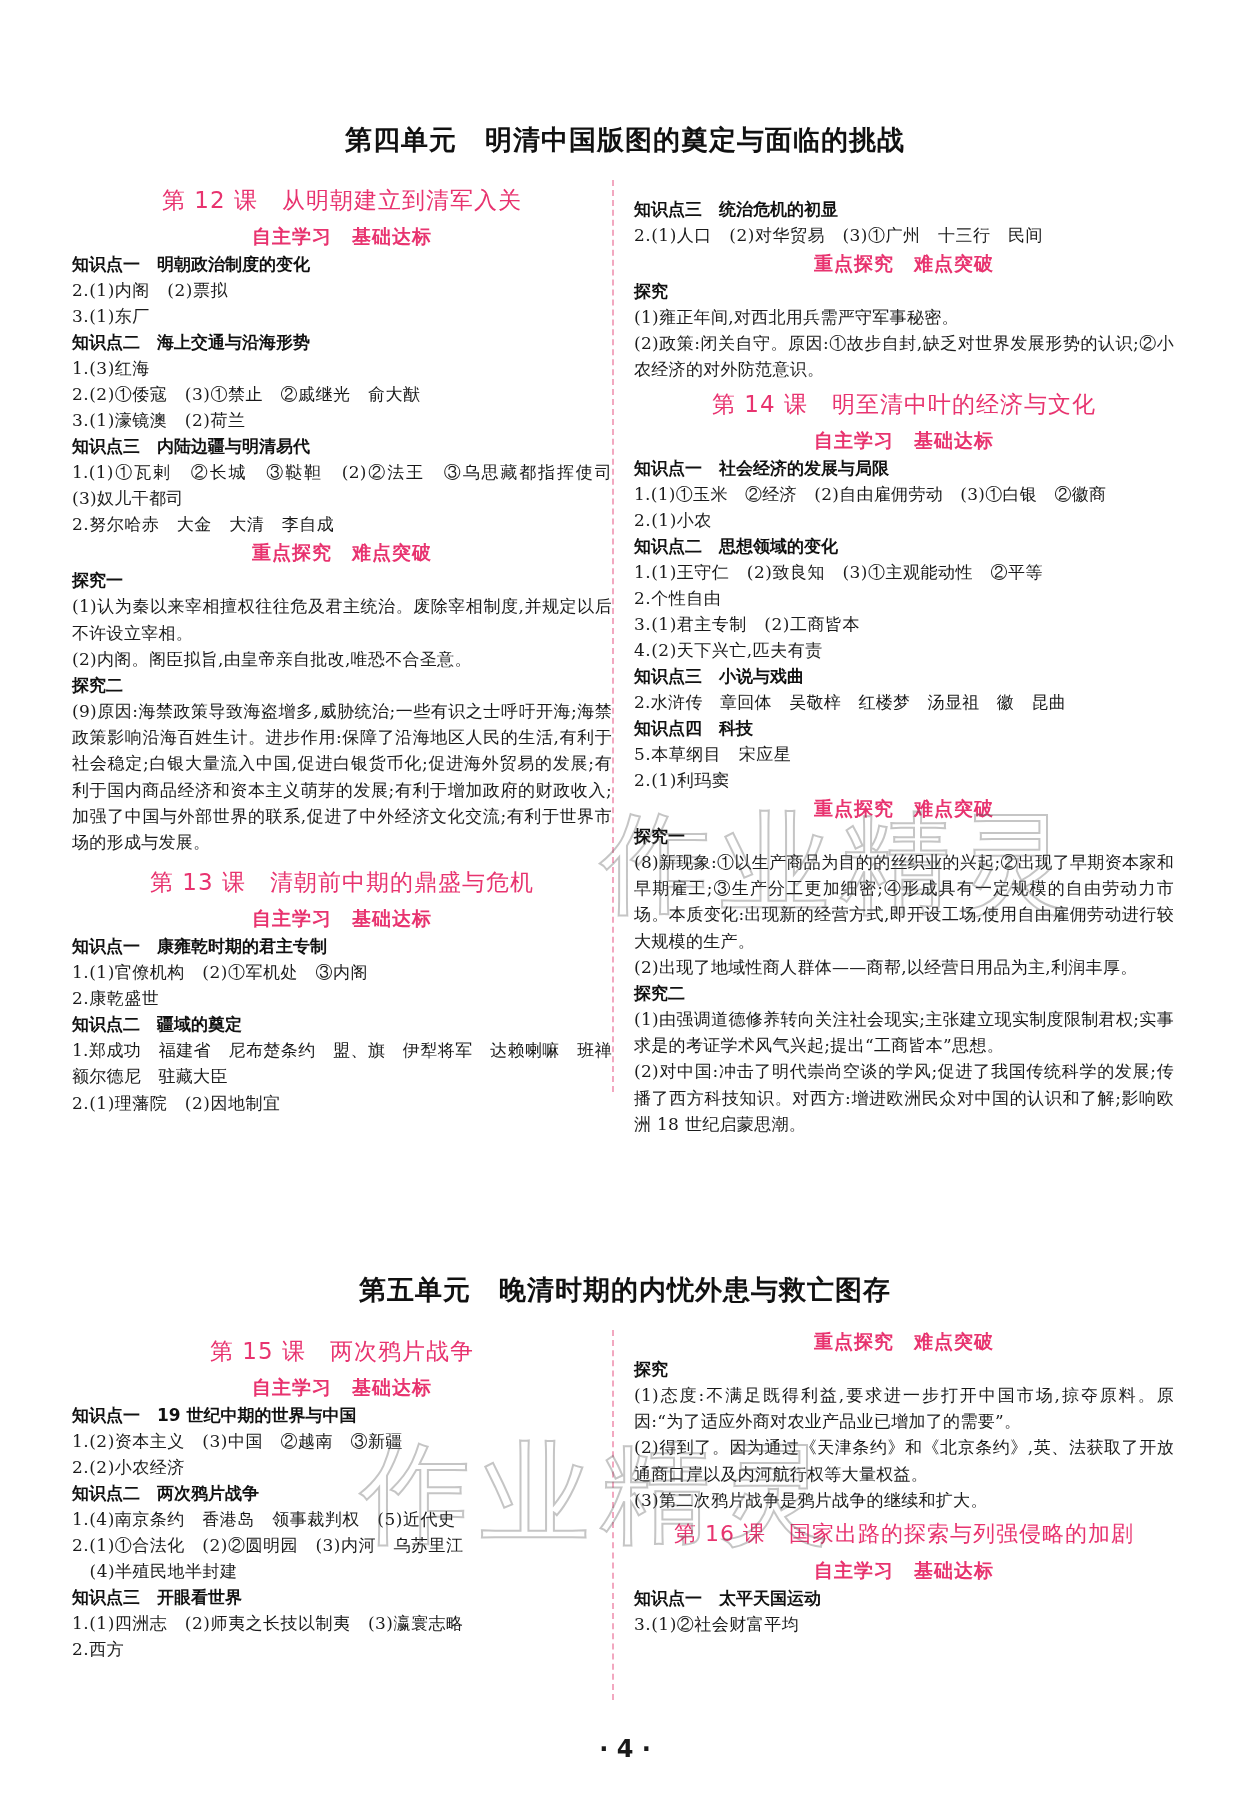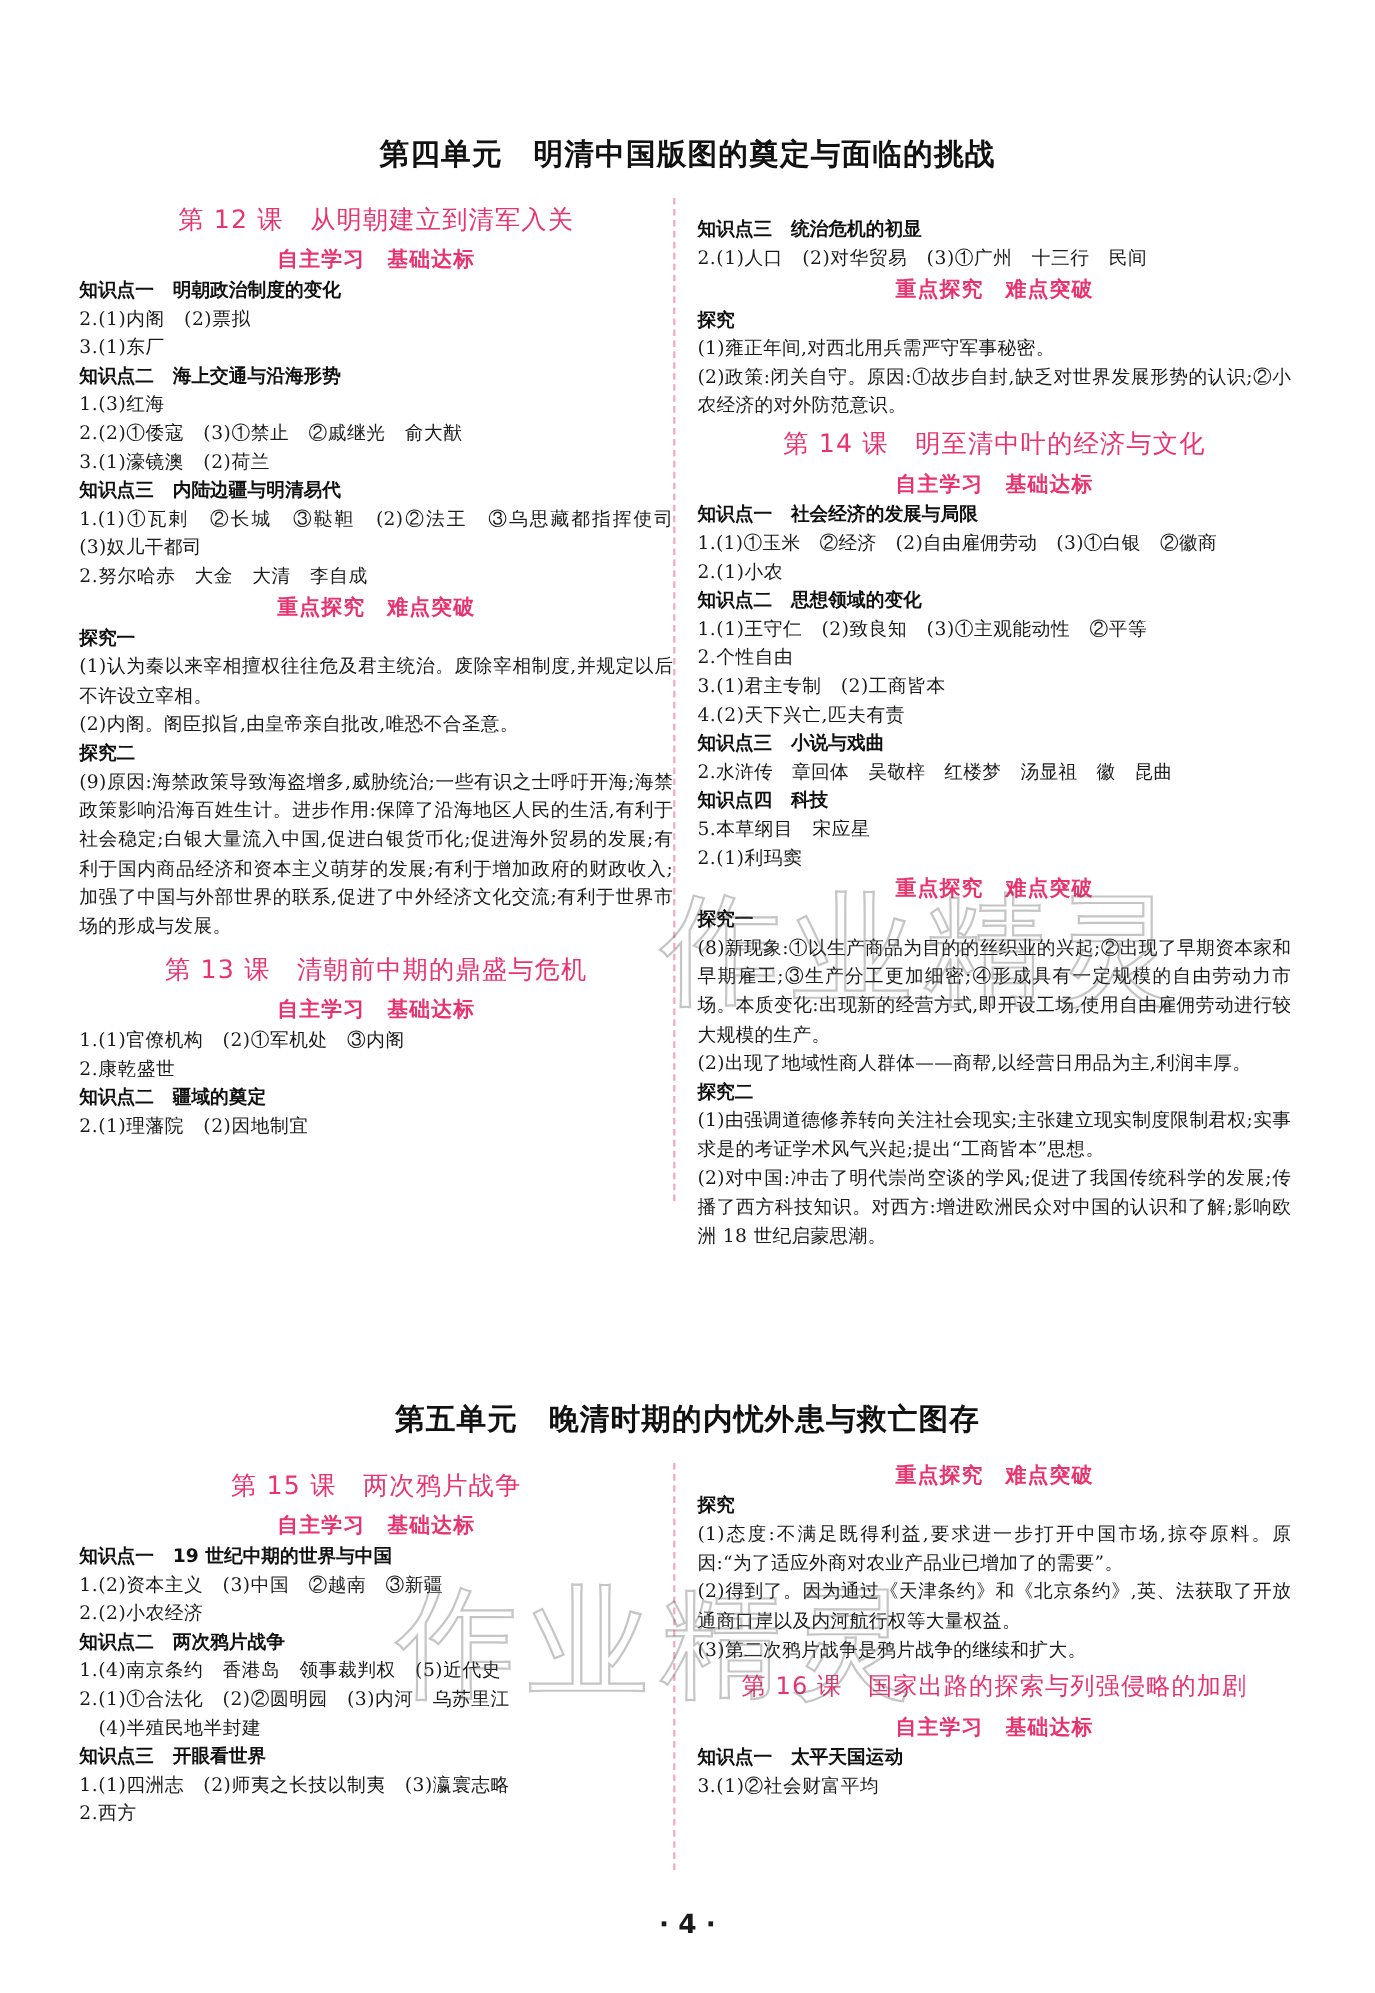--- a/index.html
+++ b/index.html
@@ -45,23 +45,25 @@
   <div class="line">2.努尔哈赤　大金　大清　李自成</div>
   <div class="sub">重点探究　难点突破</div>
   <div class="kp">探究一</div>
   <div class="para">(1)认为秦以来宰相擅权往往危及君主统治。废除宰相制度,并规定以后不许设立宰相。</div>
   <div class="para">(2)内阁。阁臣拟旨,由皇帝亲自批改,唯恐不合圣意。</div>
   <div class="kp">探究二</div>
   <div class="para">(9)原因:海禁政策导致海盗增多,威胁统治;一些有识之士呼吁开海;海禁政策影响沿海百姓生计。进步作用:保障了沿海地区人民的生活,有利于社会稳定;白银大量流入中国,促进白银货币化;促进海外贸易的发展;有利于国内商品经济和资本主义萌芽的发展;有利于增加政府的财政收入;加强了中国与外部世界的联系,促进了中外经济文化交流;有利于世界市场的形成与发展。</div>
   <div class="gap"></div>
   <div class="lesson">第 13 课　清朝前中期的鼎盛与危机</div>
   <div class="sub">自主学习　基础达标</div>
+  <div class="kp">知识点一　康雍乾时期的君主专制</div>
   <div class="line">1.(1)官僚机构　(2)①军机处　③内阁</div>
   <div class="line">2.康乾盛世</div>
   <div class="kp">知识点二　疆域的奠定</div>
+  <div class="para">1.郑成功　福建省　尼布楚条约　盟、旗　伊犁将军　达赖喇嘛　班禅额尔德尼　驻藏大臣</div>
   <div class="line">2.(1)理藩院　(2)因地制宜</div>
 </div>
 
 <div class="col" style="left:634px; top:196px;">
   <div class="kp">知识点三　统治危机的初显</div>
   <div class="line">2.(1)人口　(2)对华贸易　(3)①广州　十三行　民间</div>
   <div class="sub">重点探究　难点突破</div>
   <div class="kp">探究</div>
   <div class="para">(1)雍正年间,对西北用兵需严守军事秘密。</div>
   <div class="para">(2)政策:闭关自守。原因:①故步自封,缺乏对世界发展形势的认识;②小农经济的对外防范意识。</div>

